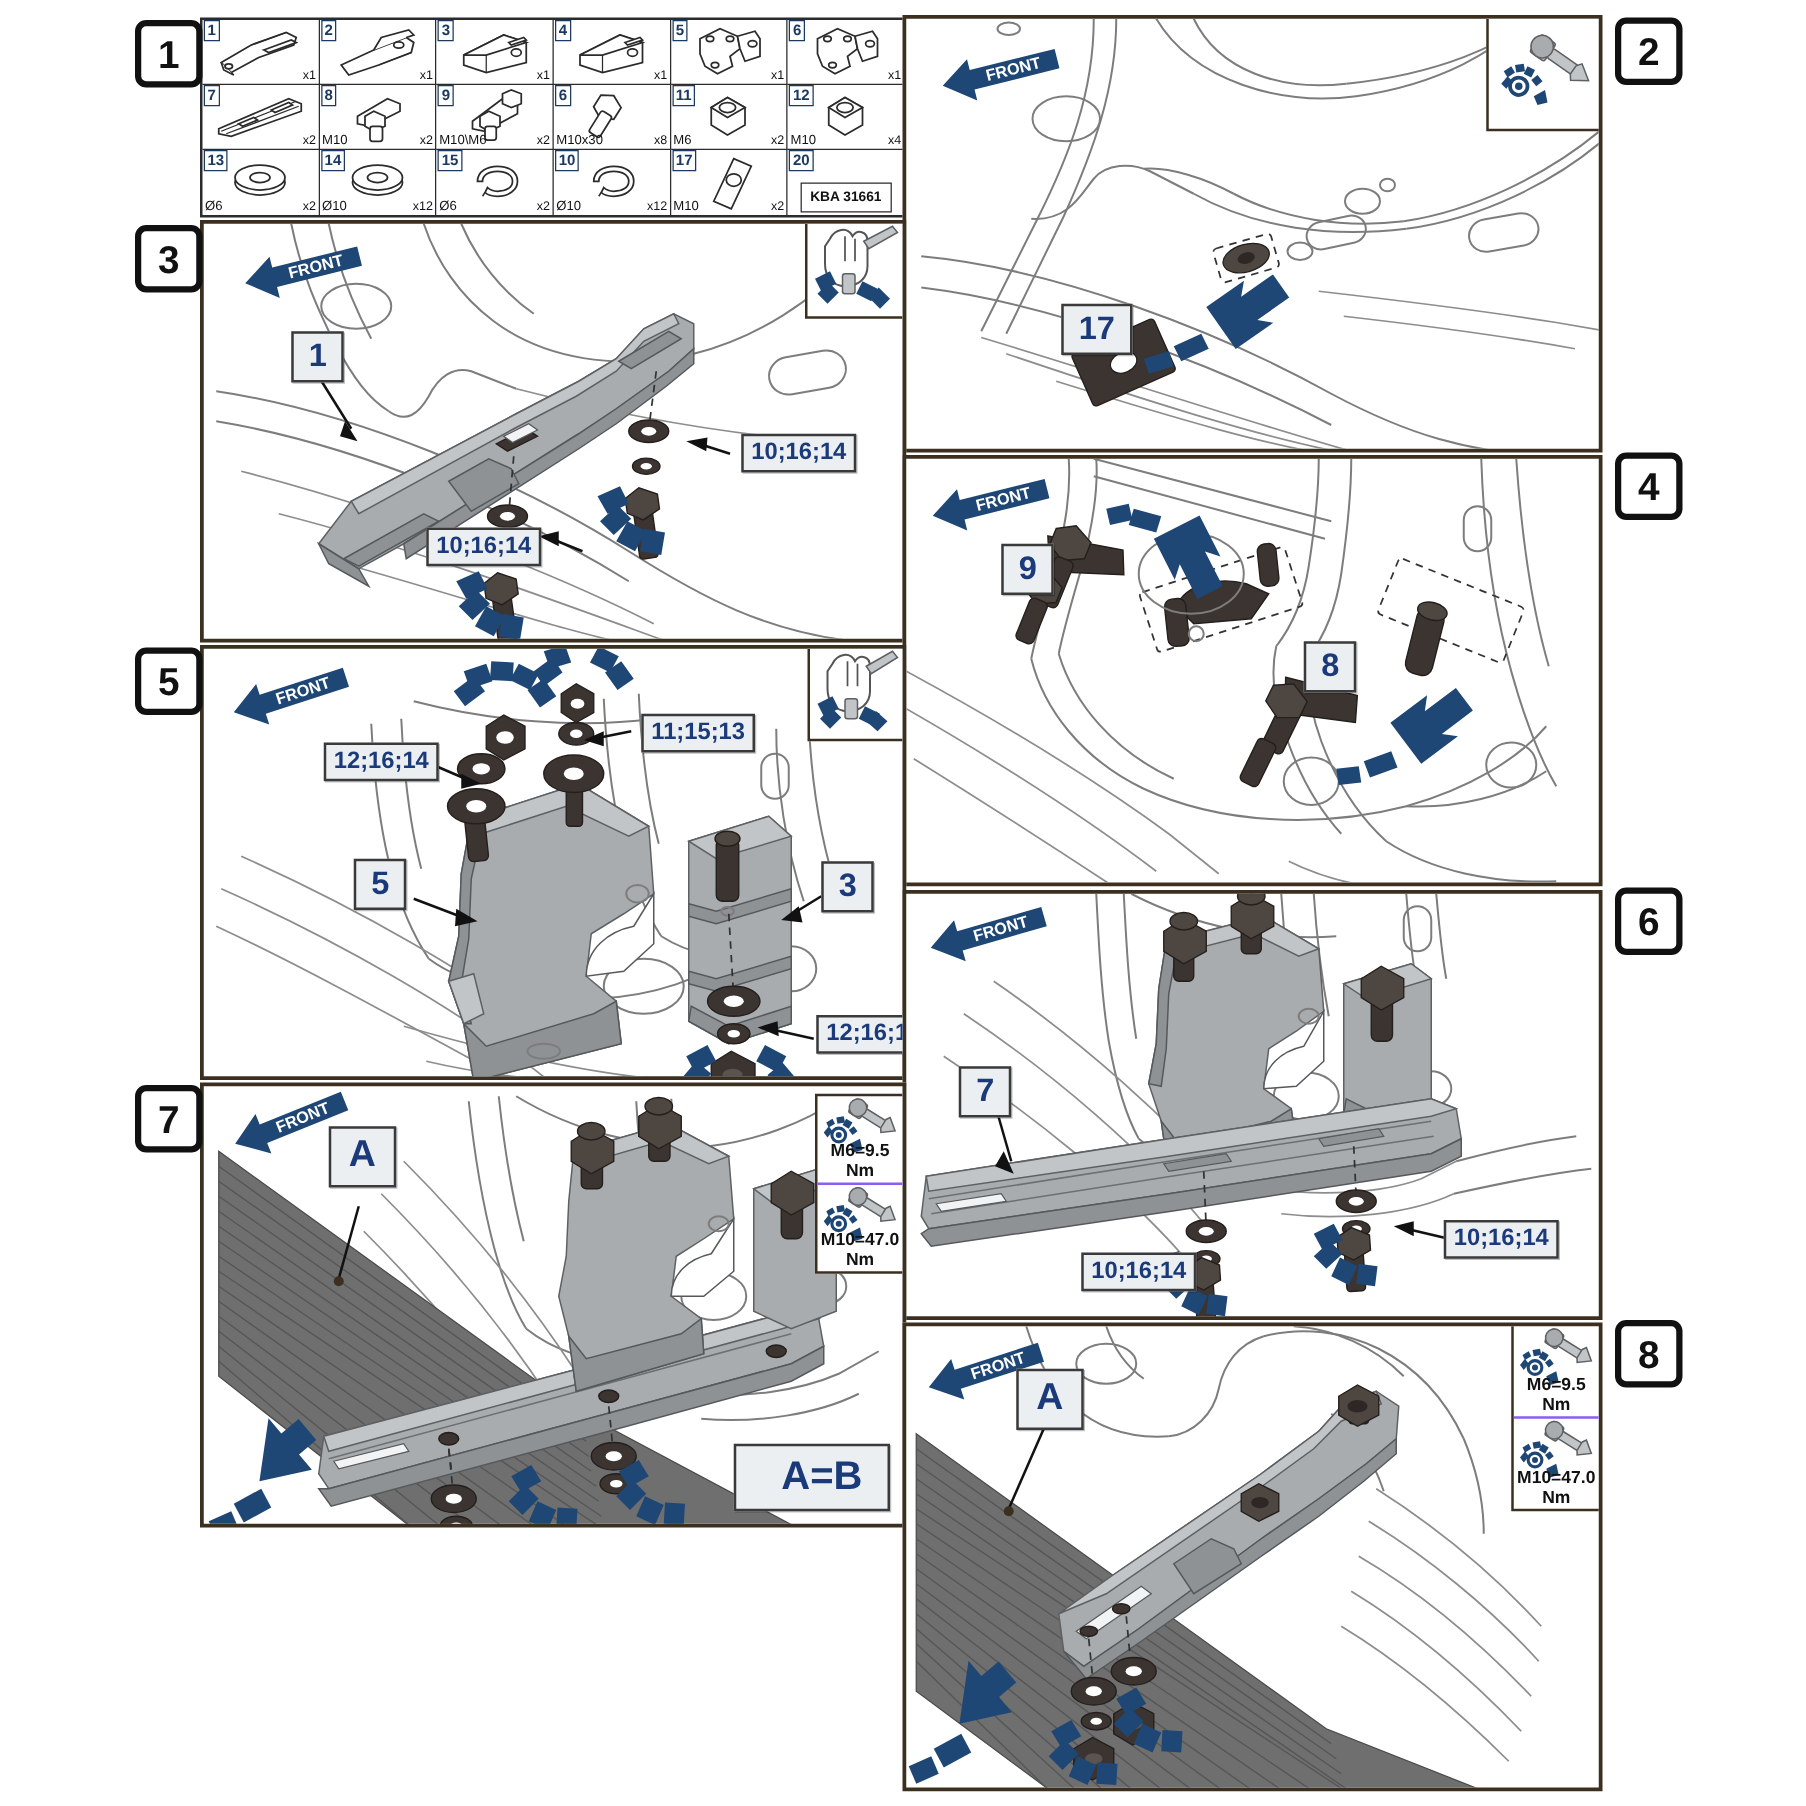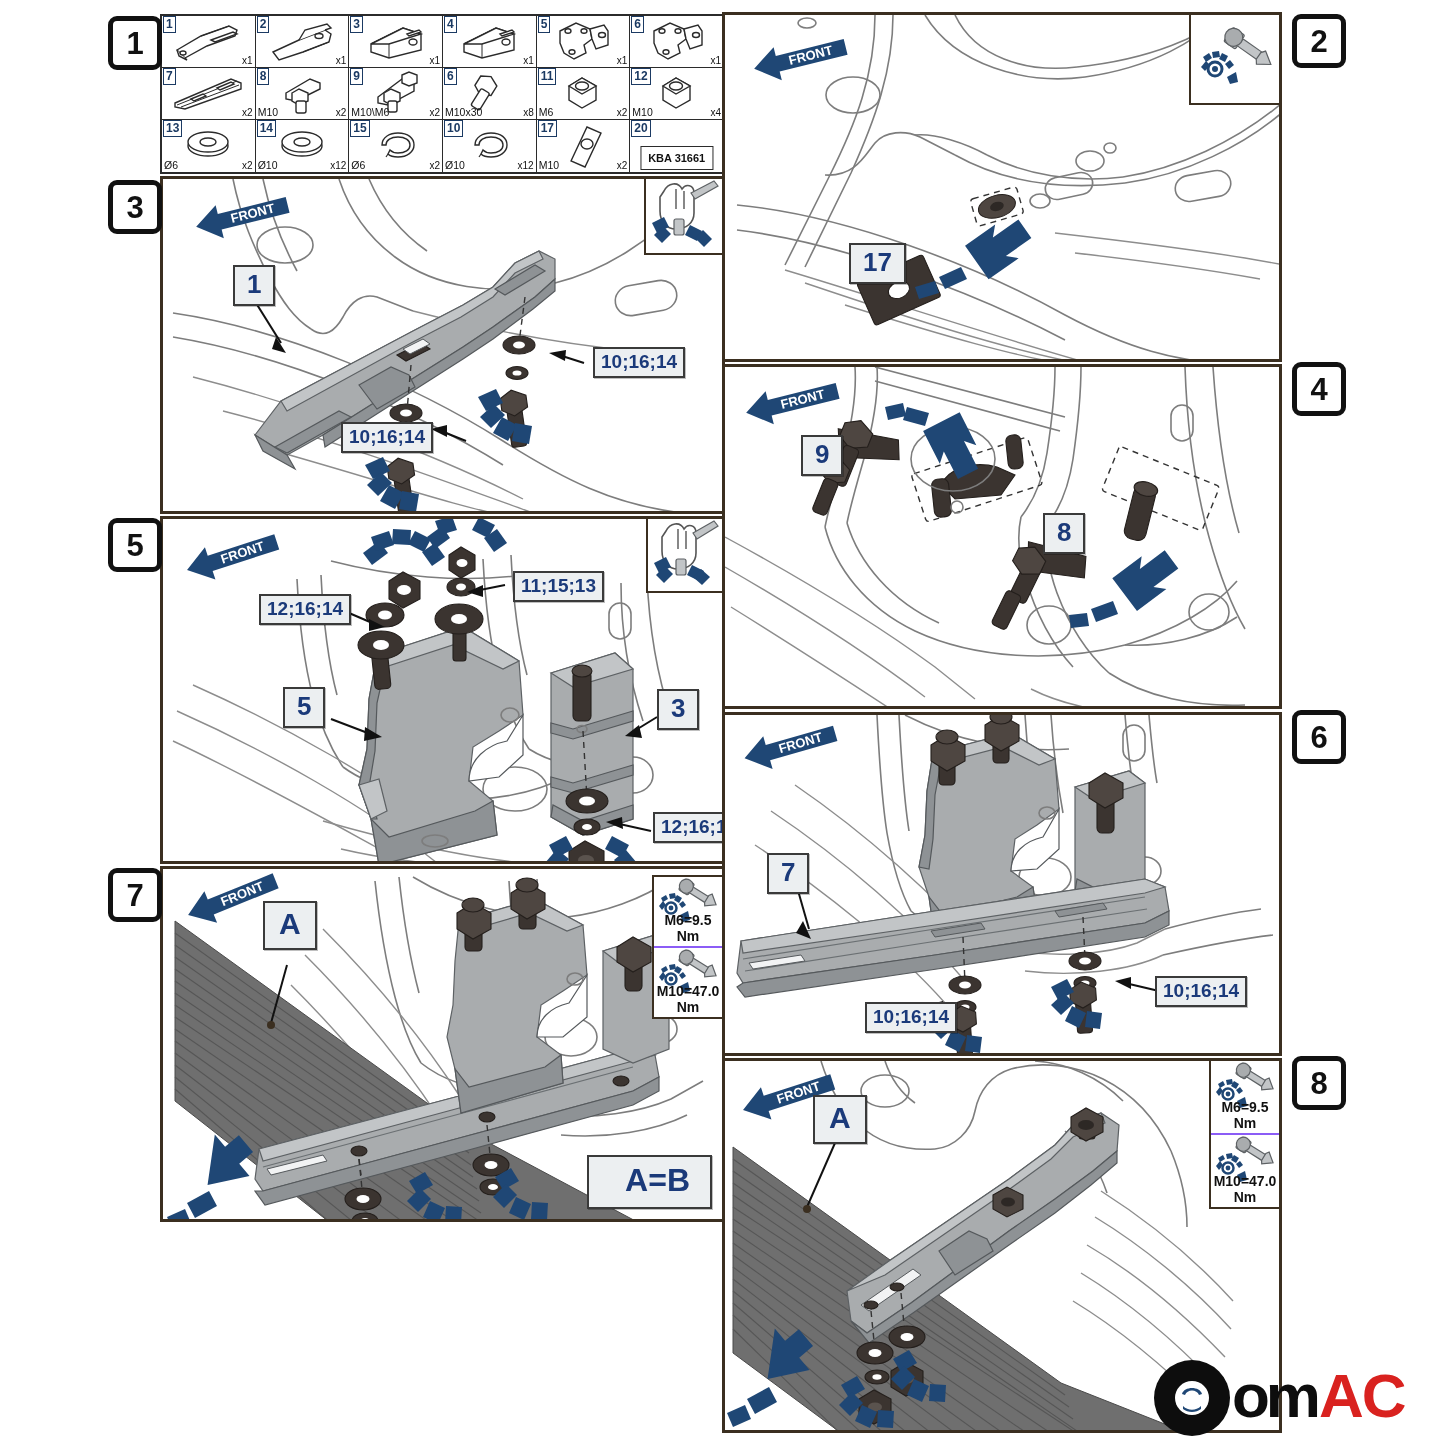--- a/index.html
+++ b/index.html
@@ -1122,24 +1122,14 @@
           </g>
         </svg>
         <div class="tq-label">M10=47.0 Nm</div>
       </div>
     </div>
   </div>
   <div class="panel-badge" style="left:1292px;top:1056px;">
       <span>8</span>
     </div>
 
-  <div class="logo" style="left:1152px;top:1358px;">
-    <svg width="86" height="76" viewBox="0 0 86 76" style="display:block;">
-      <circle fill="#0d0d0d" cx="40" cy="40" r="38"></circle>
-      <circle fill="#ffffff" cx="40" cy="40" r="17"></circle>
-      <path fill="#1f4775" d="M30 36 C 32 28 48 28 50 36 L 47 37 C 45 31 35 31 33 37 Z"></path>
-      <path fill="#1f4775" d="M31 48 C 36 53 44 53 49 48 L 49 51 C 44 55 36 55 31 51 Z"></path>
-    </svg>
-    <span class="lt blk" style="margin-left:-6px;letter-spacing:-4px;">om</span>
-    <span class="lt red" style="margin-left:2px;">AC</span>
-  </div>
 
 </div>
 
 </body></html>

